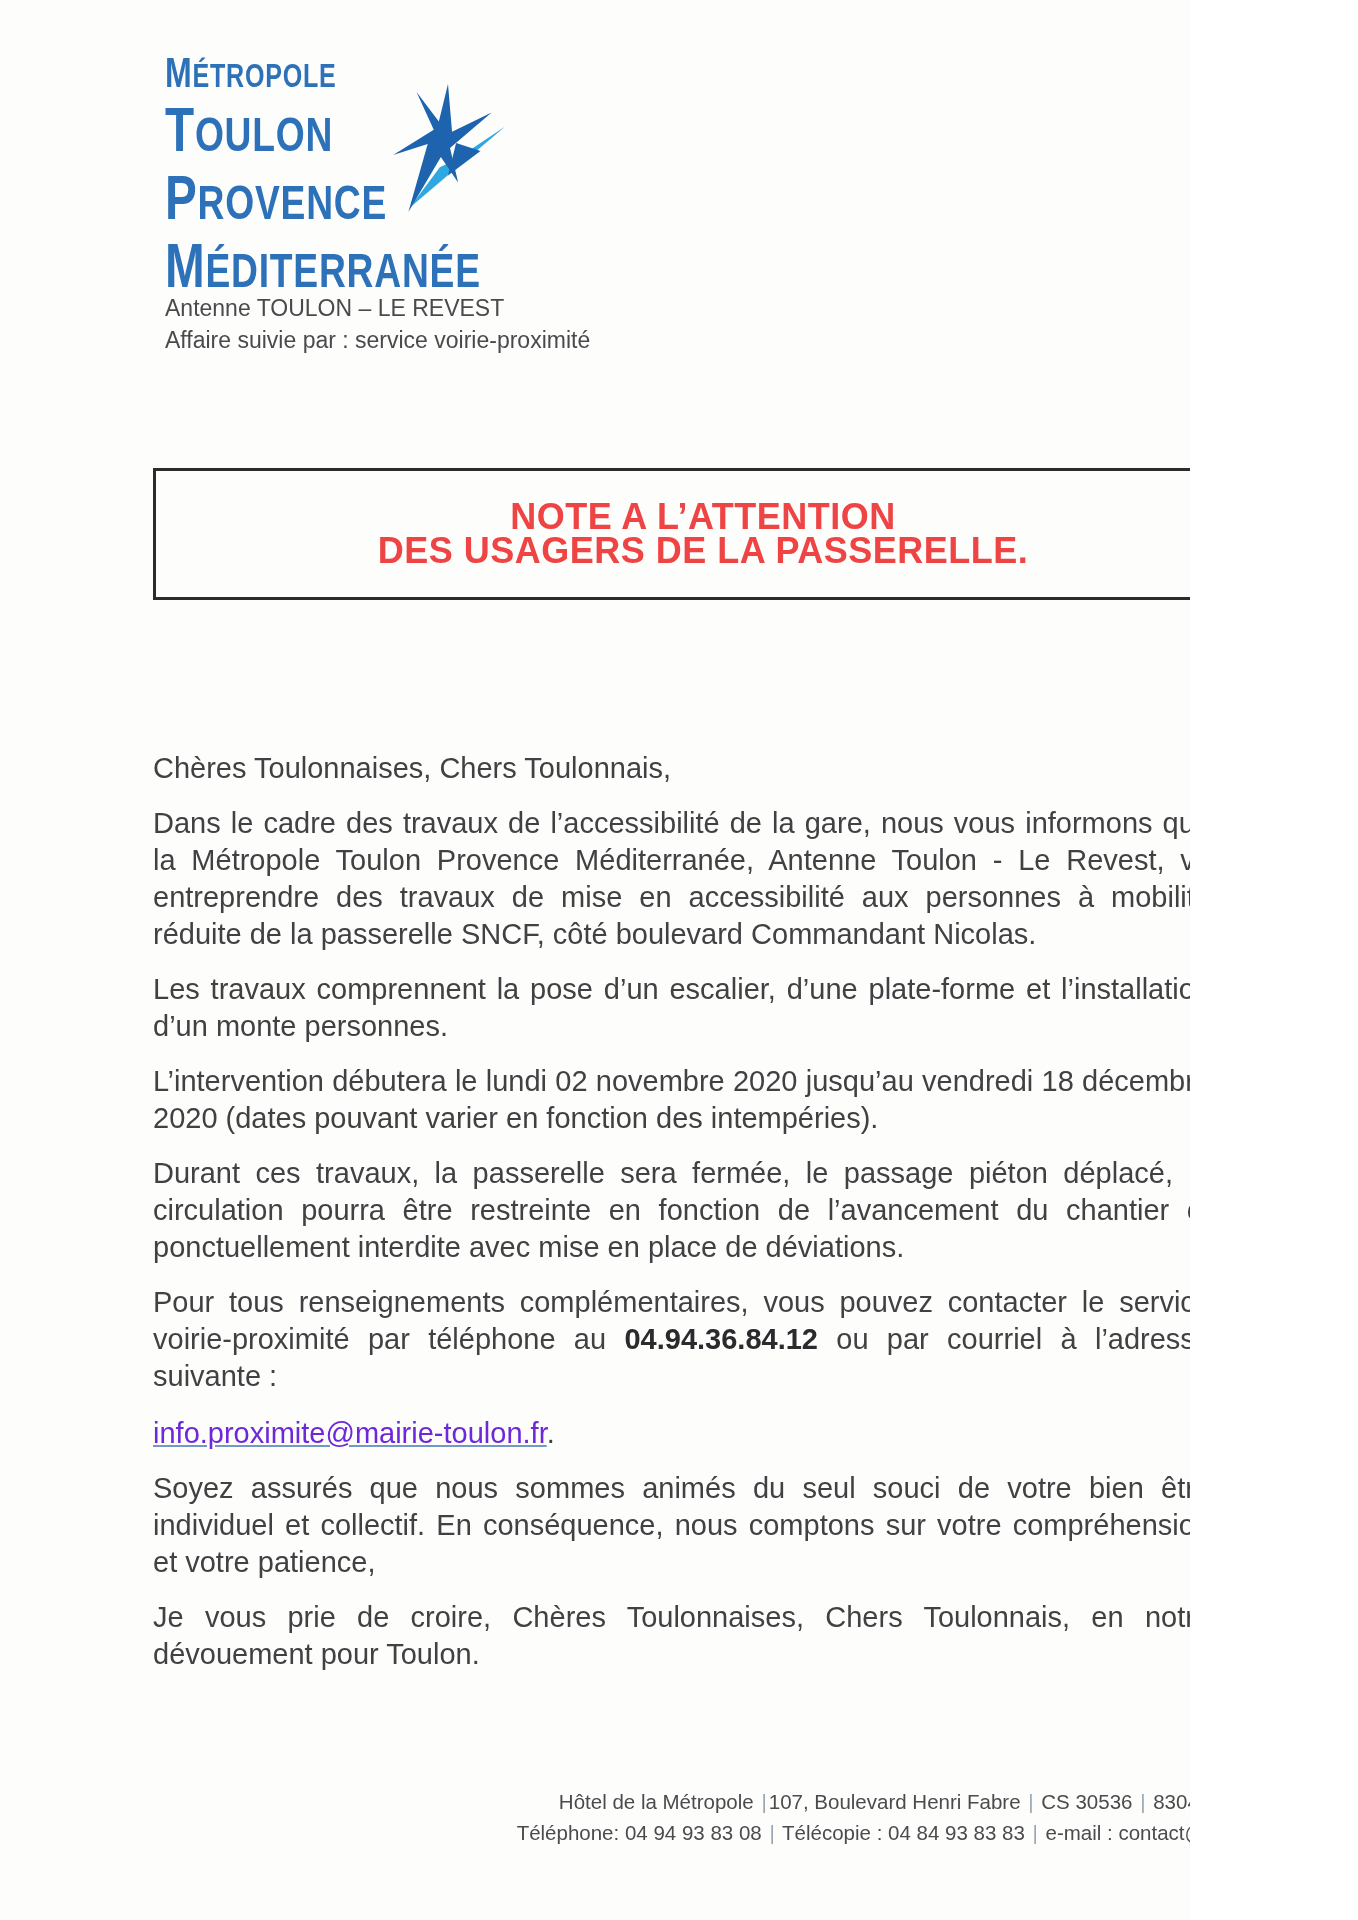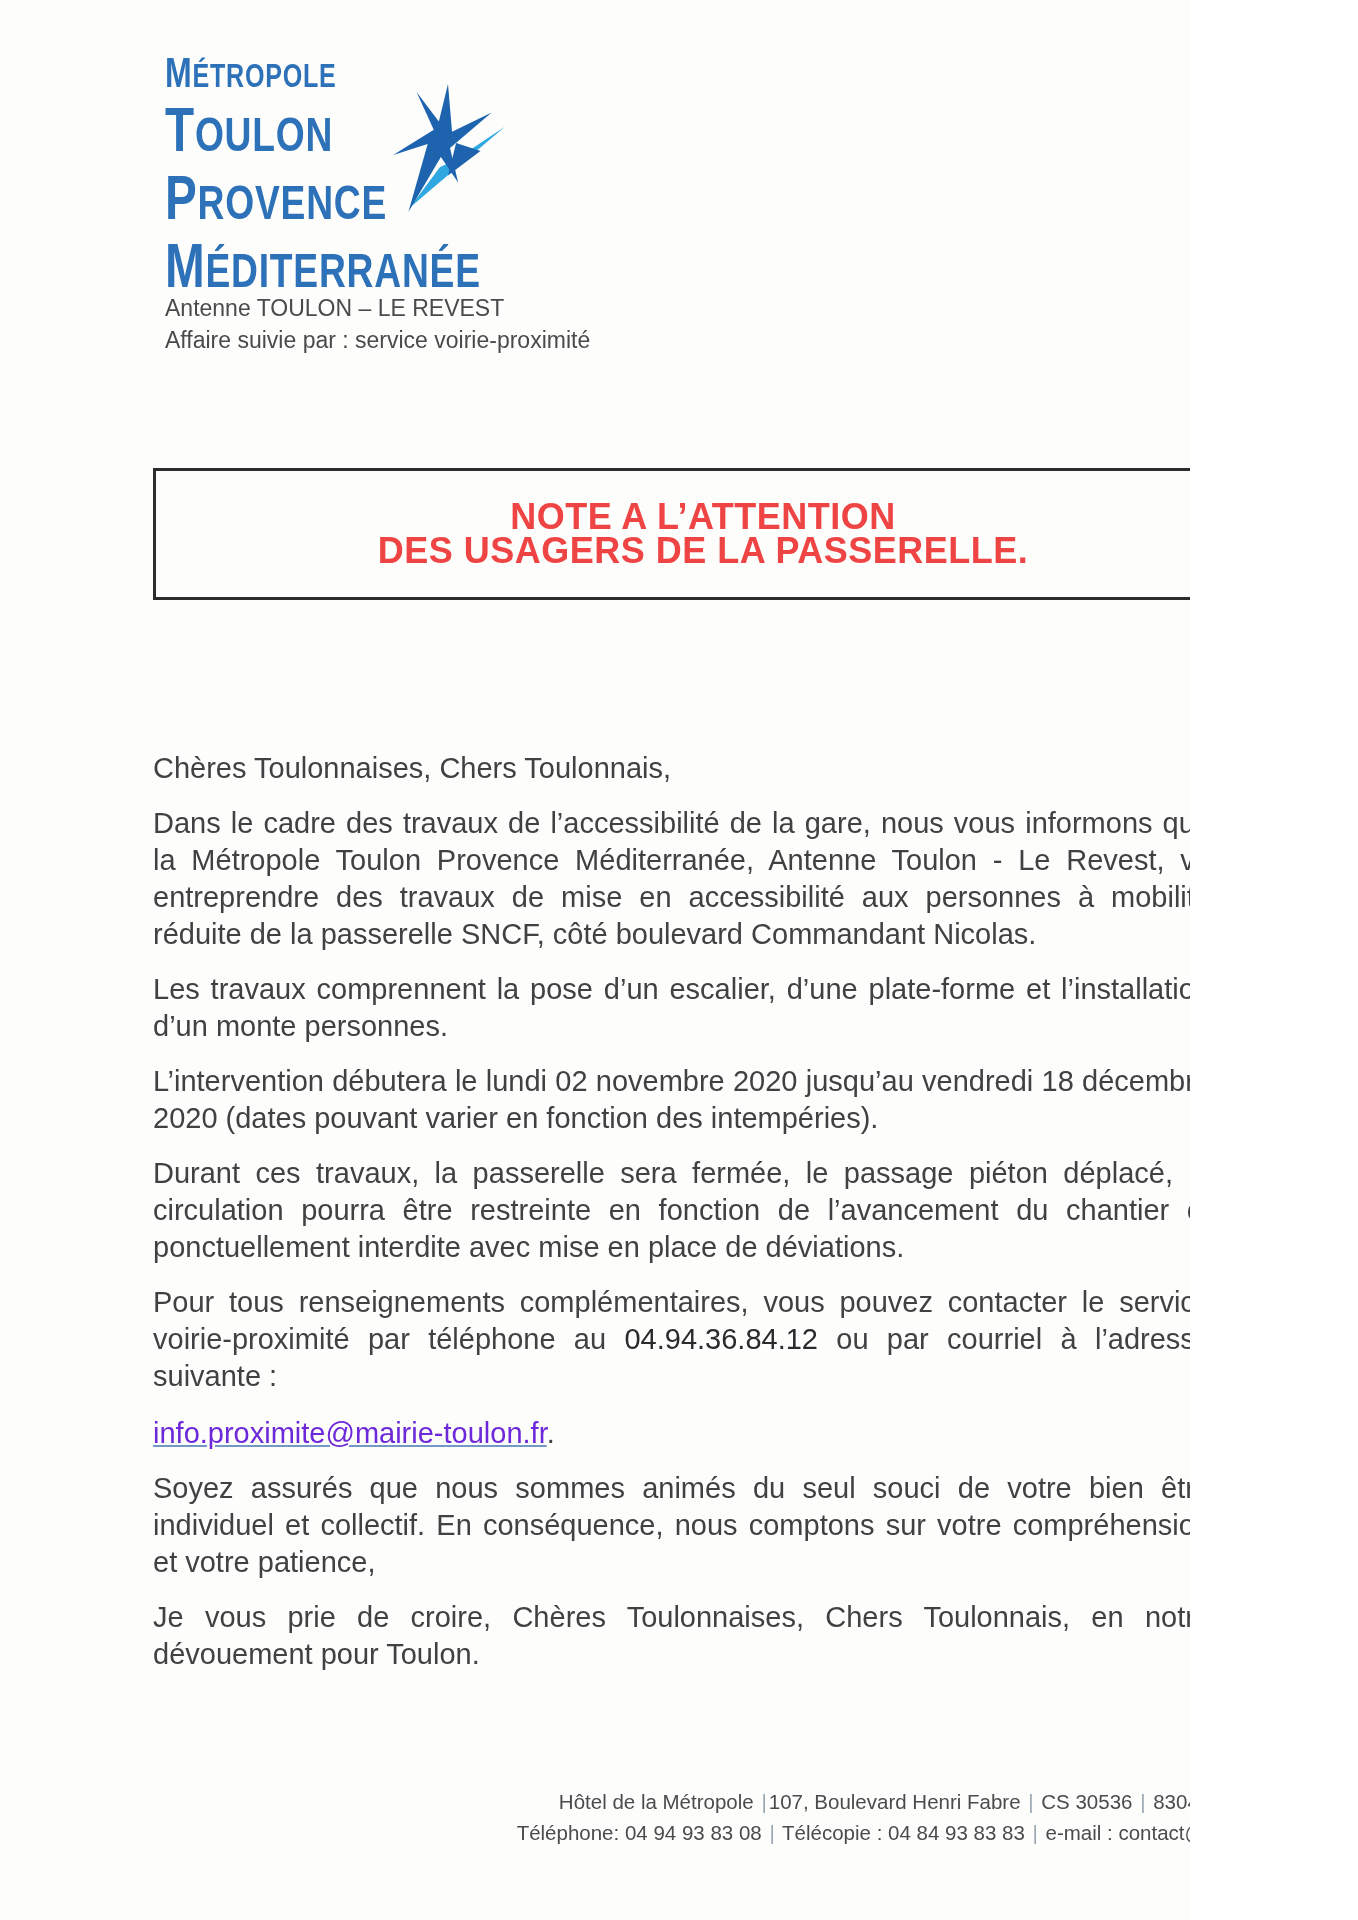--- a/index.html
+++ b/index.html
@@ -65,21 +65,21 @@
 
   
   .body-text {
     position: absolute; left: 153px; top: 750px;
     width: 1058px;
     font-size: 29px; line-height: 37px;
     color: #414144;
   }
   .body-text p { margin-bottom: 18px; text-align: justify; }
   .body-text p.greeting { text-align: left; margin-bottom: 18px; }
-  .phone { font-weight: normal; color: #2b2b2e; }
+  .phone { font-weight: bold; color: #2b2b2e; }
   .email-line {
     text-align: center;
     margin: 20px 0 22px 0;
   }
   .email-link {
     color: #6d28d9;
     text-decoration: underline;
     text-decoration-color: #7397c6;
     cursor: pointer;
   }

